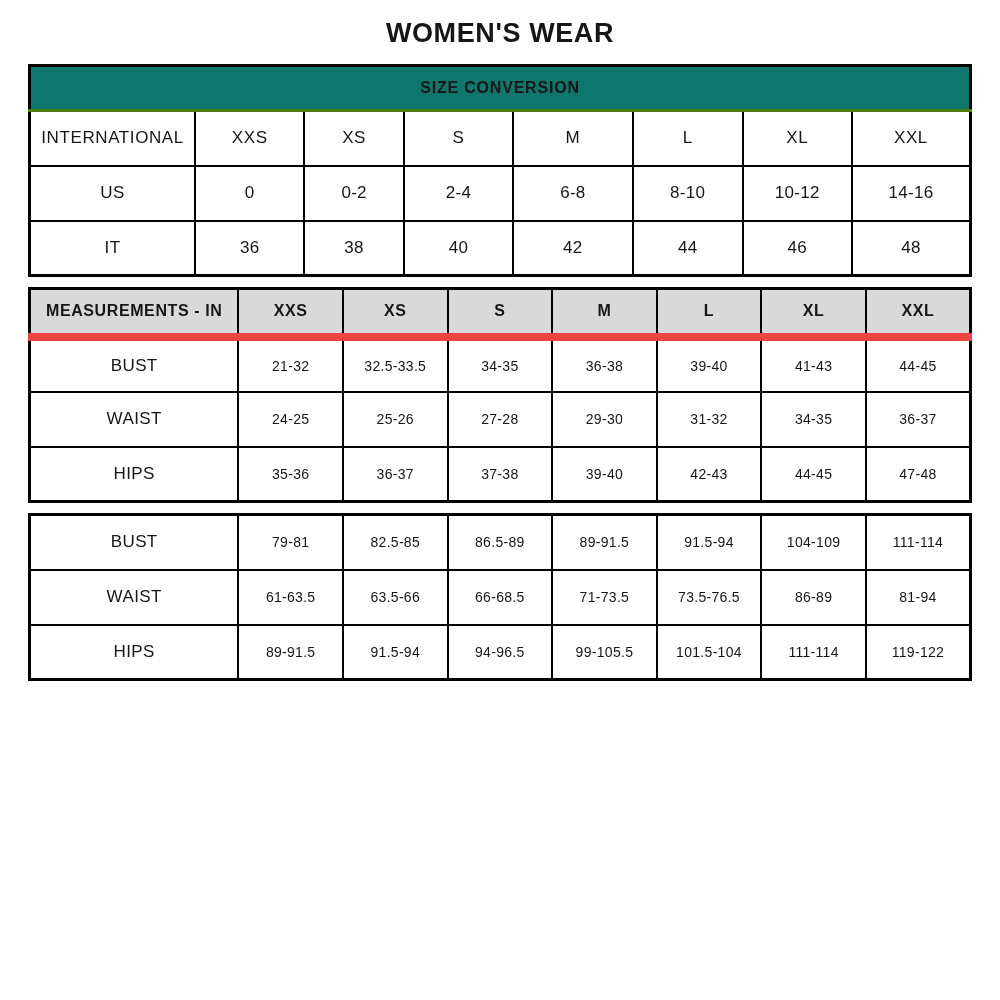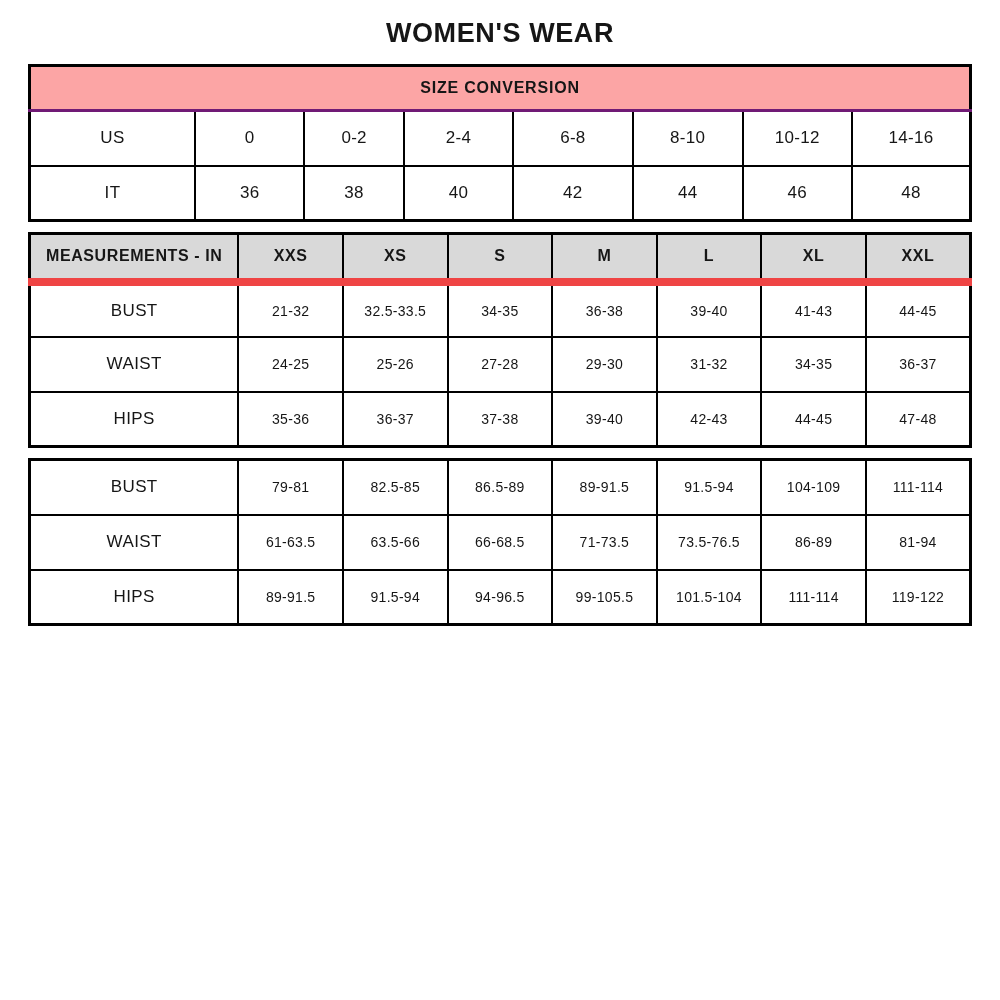--- a/index.html
+++ b/index.html
@@ -33,26 +33,26 @@
     text-align: center;
     vertical-align: middle;
     padding: 0 4px;
     font-weight: 400;
     overflow: hidden;
     white-space: nowrap;
   }
 
   
   .band-row th {
-    background: #fca5a5;
+    background: #0f766e;
     height: 45px;
     font-size: 16px;
     font-weight: 700;
     letter-spacing: 0.8px;
-    border-bottom: 3px solid #701a75;
+    border-bottom: 3px solid #4d7c0f;
   }
 
   
   .tbl-conv .colhead { height: 55px; font-size: 17px; letter-spacing: 0.6px; }
   .tbl-conv td       { height: 55px; font-size: 17px; letter-spacing: 0.3px; }
   .tbl-conv .rowlabel{ height: 55px; font-size: 17px; letter-spacing: 0.4px; }
 
   
   .tbl-meas .meas-head th {
     background: #d9d9d9;
@@ -82,20 +82,30 @@
         <col style="width:11.7%">
         <col style="width:11.6%">
         <col>
     </colgroup>
     <thead>
       <tr class="band-row">
         <th colspan="8">SIZE CONVERSION</th>
       </tr>
     </thead>
     <tbody>
+        <tr>
+          <th class="colhead">INTERNATIONAL</th>
+          <th class="colhead">XXS</th>
+          <th class="colhead">XS</th>
+          <th class="colhead">S</th>
+          <th class="colhead">M</th>
+          <th class="colhead">L</th>
+          <th class="colhead">XL</th>
+          <th class="colhead">XXL</th>
+        </tr>
         <tr>
           <th class="rowlabel">US</th>
           <td>0</td>
           <td>0-2</td>
           <td>2-4</td>
           <td>6-8</td>
           <td>8-10</td>
           <td>10-12</td>
           <td>14-16</td>
         </tr>

